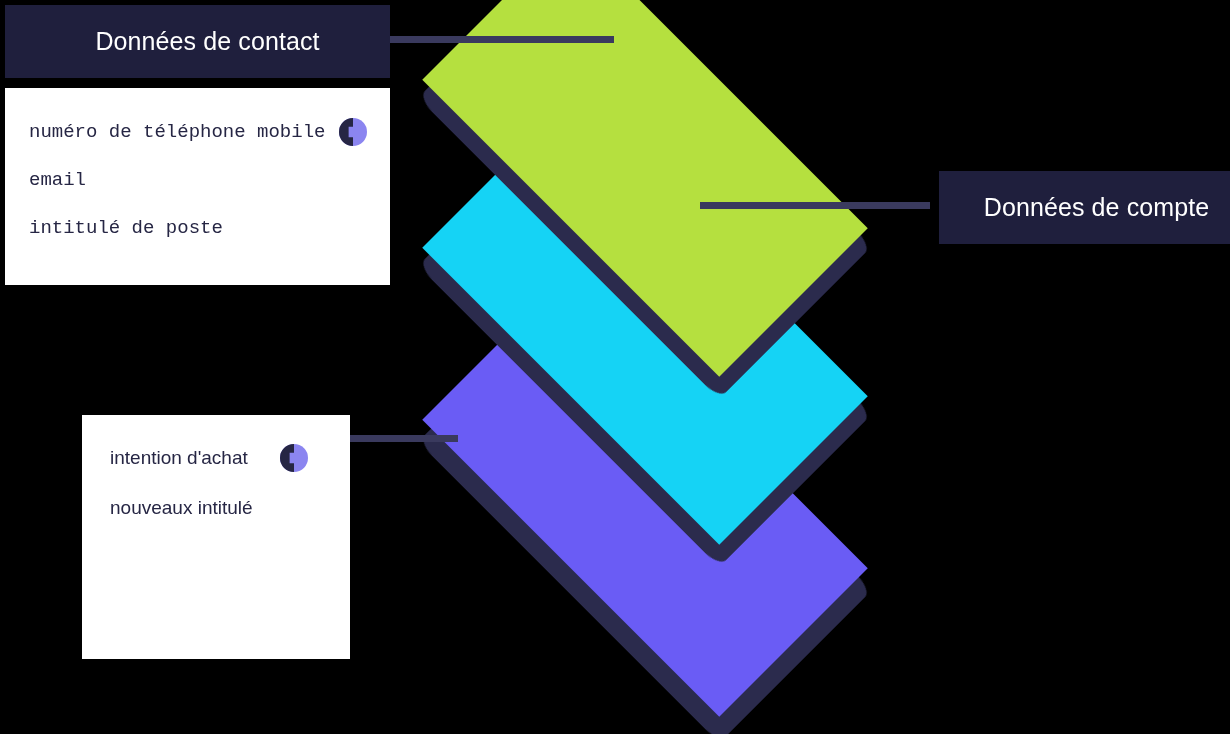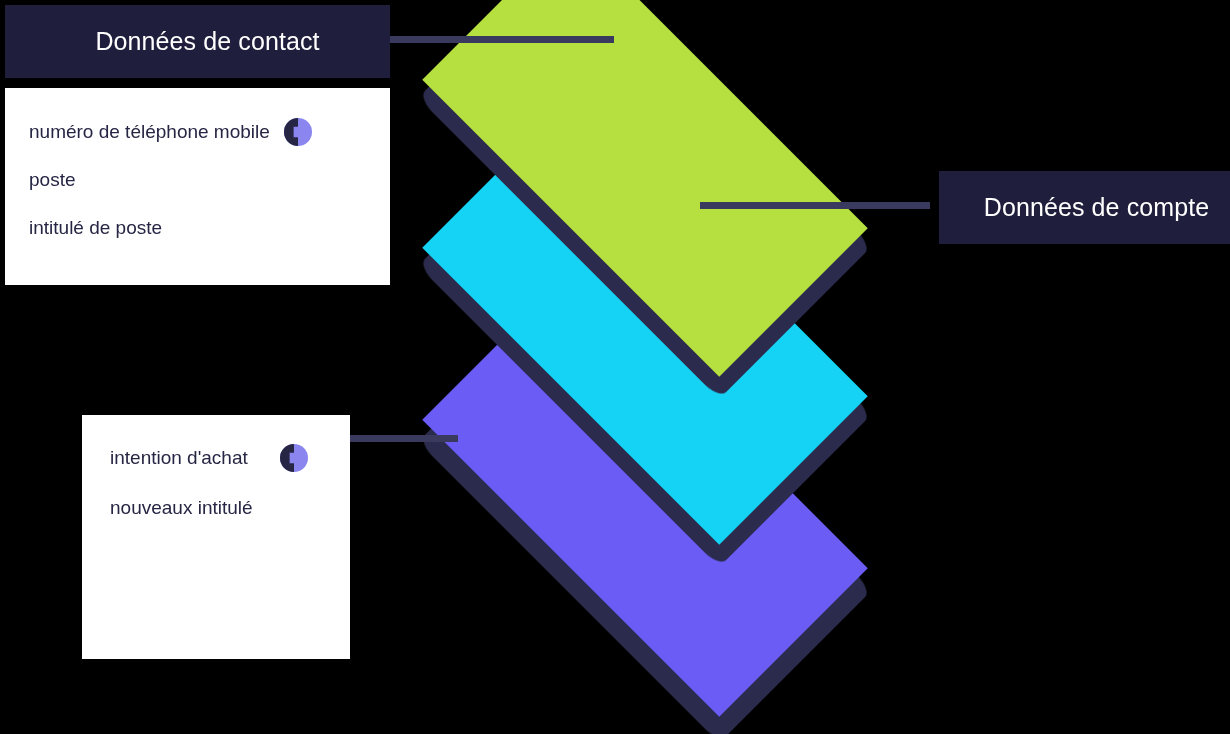--- a/index.html
+++ b/index.html
@@ -113,21 +113,21 @@
   }
 
   
   #panel-contact { left: 5px; top: 5px; width: 385px; }
   #panel-contact .panel-header { width: 385px; height: 73px; padding-left: 20px; }
   #panel-contact .panel-body {
     width: 385px; height: 197px;
     margin-top: 10px;
     padding: 20px 0 0 24px;
   }
-  #panel-contact .panel-row { height: 48px; }
+  #panel-contact .panel-row { height: 48px; font-family: Liberation Mono, monospace; }
 
   
   #panel-account { left: 915px; top: 171px; width: 315px; margin-left: 24px; }
   #panel-account .panel-header { width: 315px; height: 73px; }
   #panel-account .panel-body {
     width: 311px; height: 219px;
     margin-top: 11px;
     padding: 18px 0 0 54px;
   }
   #panel-account .panel-row { height: 46px; }
@@ -194,21 +194,21 @@
         <span>numéro de téléphone mobile</span>
         <span class="brand-icon">
           <svg viewBox="0 0 32 32" aria-hidden="true">
             <circle cx="16" cy="16" r="16" fill="#8b85f0"></circle>
             <path d="M16 0 A16 16 0 0 0 16 32 L16 22 L11 22 L11 10 L16 10 Z" fill="#262644"></path>
           </svg>
         </span>
       </div>
 
       <div class="panel-row">
-        <span>poste</span>
+        <span>email</span>
       </div>
 
       <div class="panel-row">
         <span>intitulé de poste</span>
       </div>
 
     </div>
   </div>
 
   <div class="panel" id="panel-account">

